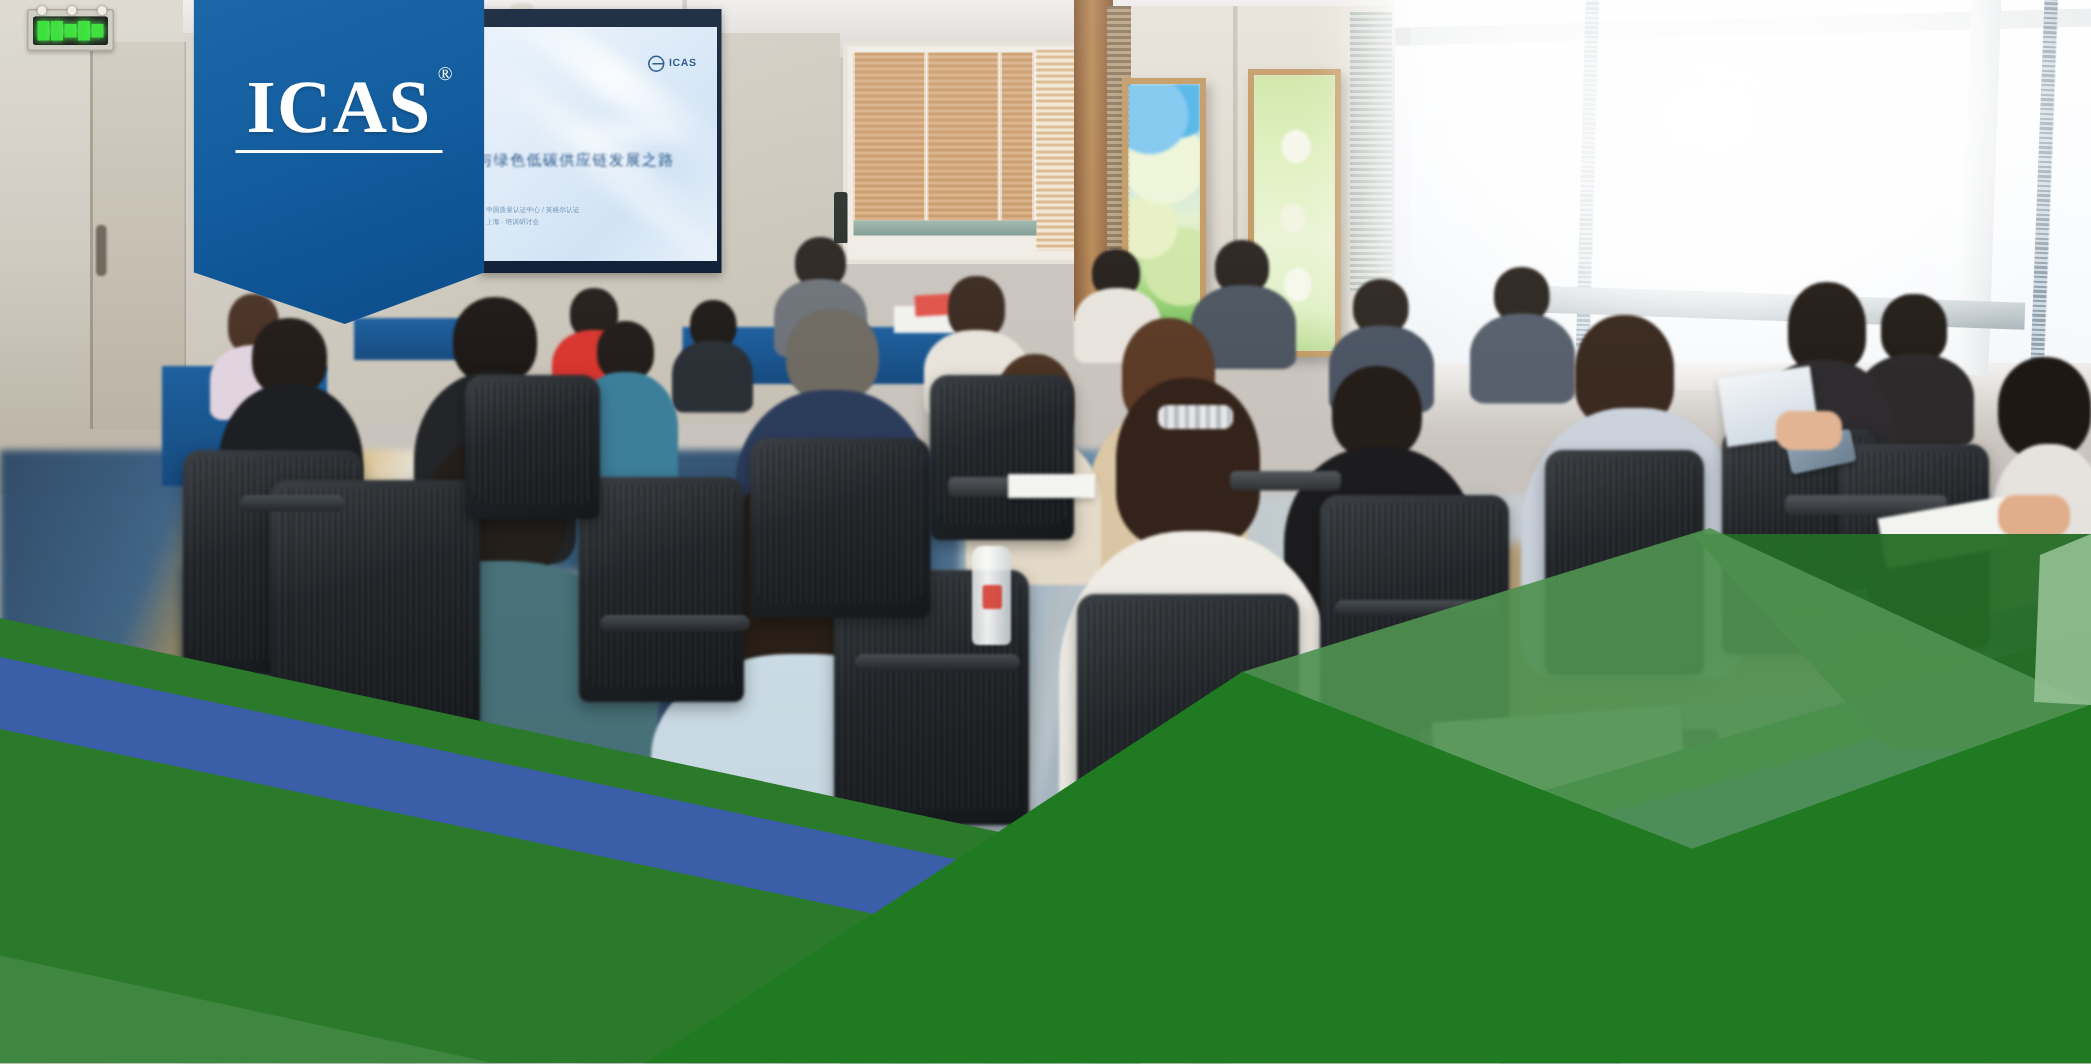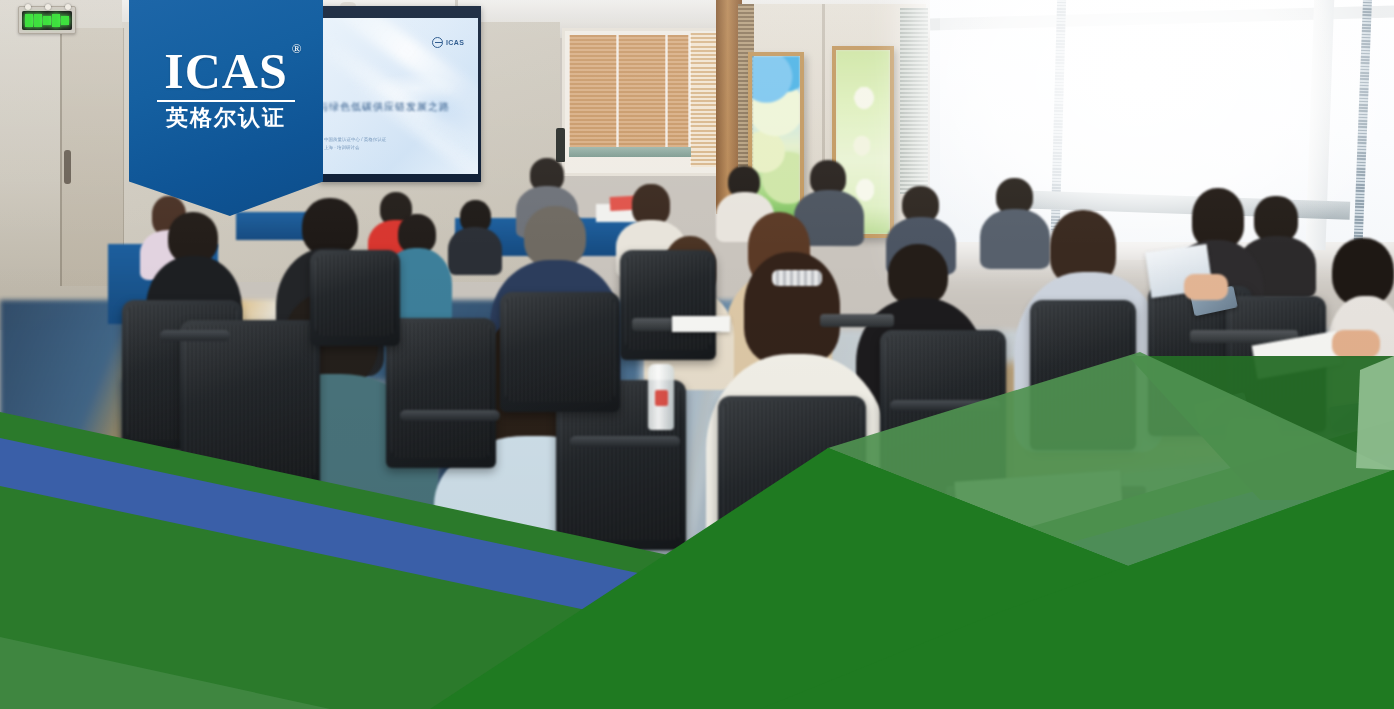--- a/index.html
+++ b/index.html
@@ -635,17 +635,16 @@
     </svg>
   </div>
 
   <div class="logobox">
     <div class="logo-inner">
       <div class="logo-icas">
         <span>ICAS</span>
         <span class="logo-reg">®</span>
       </div>
       <div class="logo-rule"></div>
-      <div class="logo-cn">英格尔认证</div>
     </div>
   </div>
 
 </div>
 
 </body></html>

